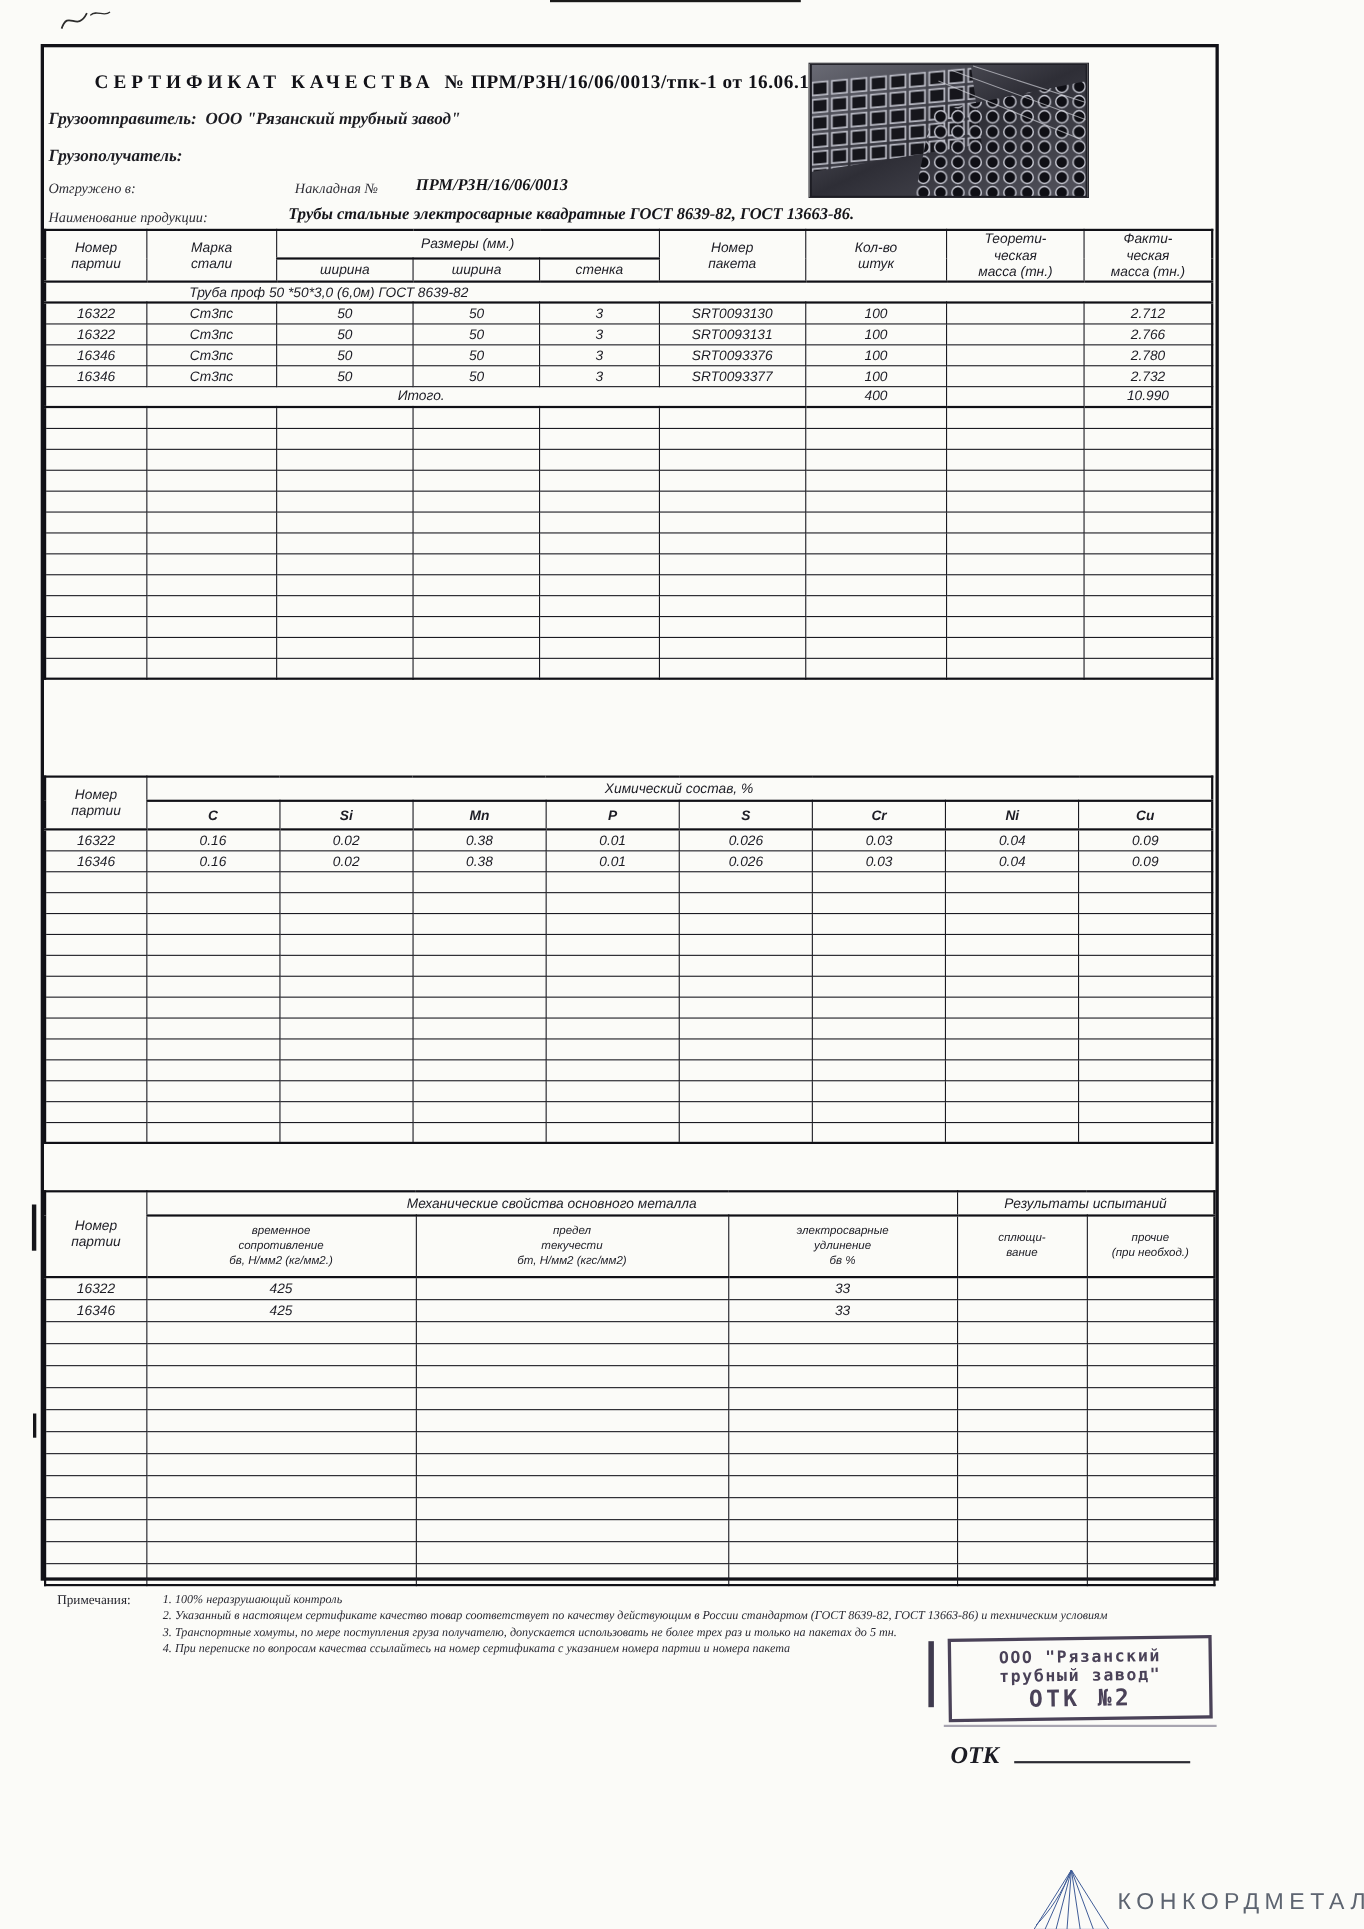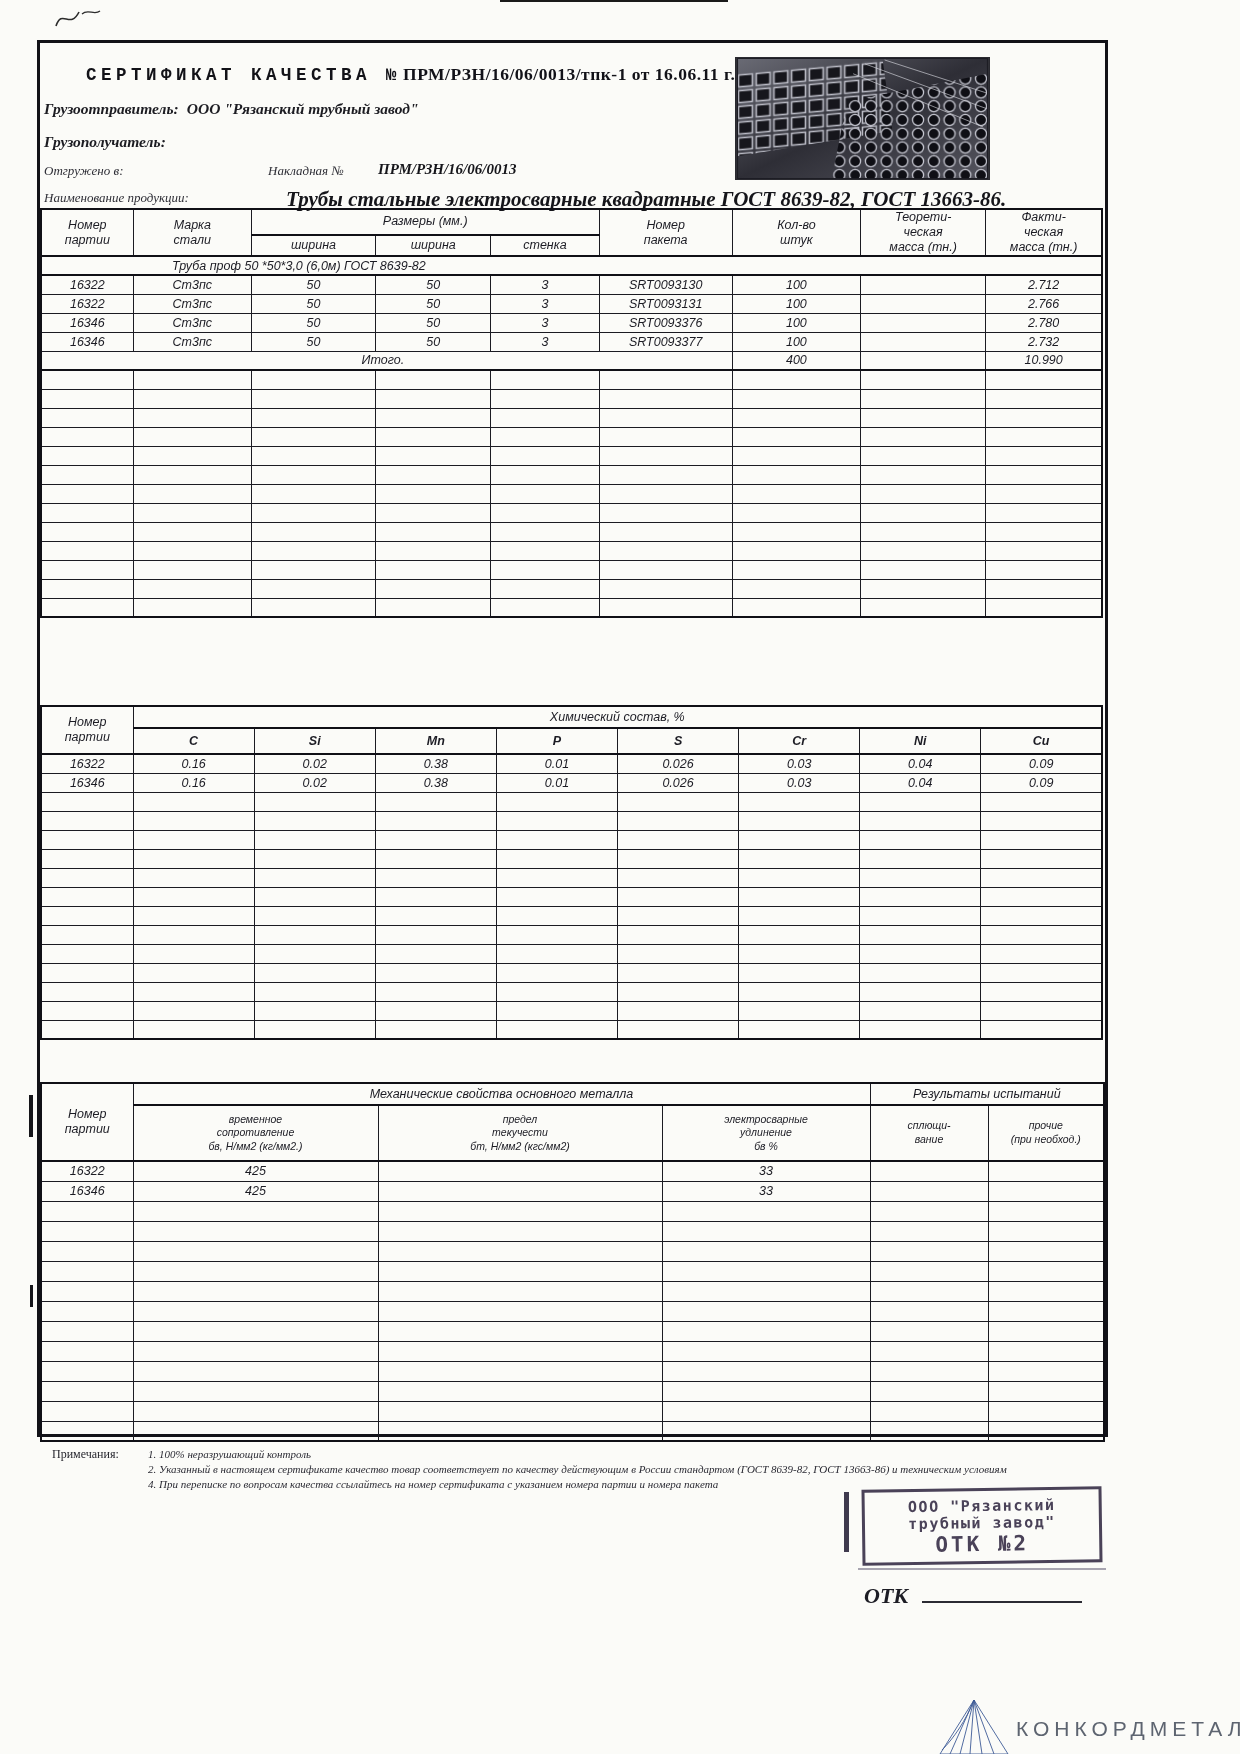--- a/index.html
+++ b/index.html
@@ -16,31 +16,31 @@
   .squiggle { position:absolute; left:52px; top:4px; }
   .edge-dash-1 { position:absolute; left:29px; top:1095px; width:4px; height:42px; background:#15151a; }
   .edge-dash-2 { position:absolute; left:30px; top:1285px; width:3px; height:22px; background:#15151a; }
   
   .page-border {
     position:absolute; left:37px; top:40px; width:1071px; height:1397px;
     border:3px solid #121218;
   }
   
   .title { position:absolute; left:86px; top:64px; white-space:nowrap; font-weight:700; font-size:17.5px; color:#121218; }
-  .title .t-spaced { letter-spacing:4.5px; margin-right:2px;font-family:Liberation Mono, monospace; }
+  .title .t-spaced { letter-spacing:4.5px; margin-right:2px; }
   .title .t-num { letter-spacing:0.5px; }
   .pipes-photo { position:absolute; left:735px; top:57px; width:255px; height:123px; border:1px solid #2a2a30; }
   .field { position:absolute; white-space:nowrap; }
   .f-shipper { left:44px; top:100px; font-size:15.5px; font-weight:700; font-style:italic; }
   .f-consignee { left:44px; top:133px; font-size:15.5px; font-weight:700; font-style:italic; }
   .f-shipped { left:44px; top:163px; font-size:13px; font-style:italic; color:#2e2e36; }
   .f-shipped .waybill-label { position:absolute; left:224px; top:0; }
   .f-shipped .waybill-value { position:absolute; left:334px; top:-2px; font-size:15px; font-weight:700; color:#15151a;text-align:center; }
   .f-product { left:44px; top:190px; font-size:13px; font-style:italic; color:#2e2e36; }
-  .f-product .product-value { position:absolute; left:218px; top:-3px; font-size:21px; font-weight:700; color:#15151a; white-space:nowrap;margin-left:24px; }
+  .f-product .product-value { position:absolute; left:218px; top:-3px; font-size:15px; font-weight:700; color:#15151a; white-space:nowrap; }
   .fvalue { margin-left:8px; }
   
   .tbl {
     position:absolute; left:40px; width:1063px;
     border-collapse:collapse; table-layout:fixed;
     font-family:"Liberation Sans", sans-serif;
     border:2.5px solid #101016;
     background:transparent;
   }
   .tbl th, .tbl td {
@@ -725,20 +725,21 @@
         <td>&nbsp;</td>
         <td>&nbsp;</td>
       </tr>
     </tbody>
 </table>
 
 <div class="notes-label">Примечания:</div>
 <div class="notes-items">
     <div class="note-line">1. 100% неразрушающий контроль</div>
     <div class="note-line">2. Указанный в настоящем сертификате качество товар соответствует по качеству действующим в России стандартом (ГОСТ 8639-82, ГОСТ 13663-86) и техническим условиям</div>
+    <div class="note-line">3. Транспортные хомуты, по мере поступления груза получателю, допускается использовать не более трех раз и только на пакетах до 5 тн.</div>
     <div class="note-line">4. При переписке по вопросам качества ссылайтесь на номер сертификата с указанием номера партии и номера пакета</div>
   </div>
 
 <div class="stamp-dash"></div>
 <div class="stamp-box" style="border-color: rgb(74, 66, 88); color: rgb(74, 66, 88);">
   <div class="stamp-line12">ООО "Рязанский</div>
   <div class="stamp-line12">трубный завод"</div>
   <div class="stamp-line3">ОТК №2</div>
 </div>
 <div class="stamp-underline"></div>

